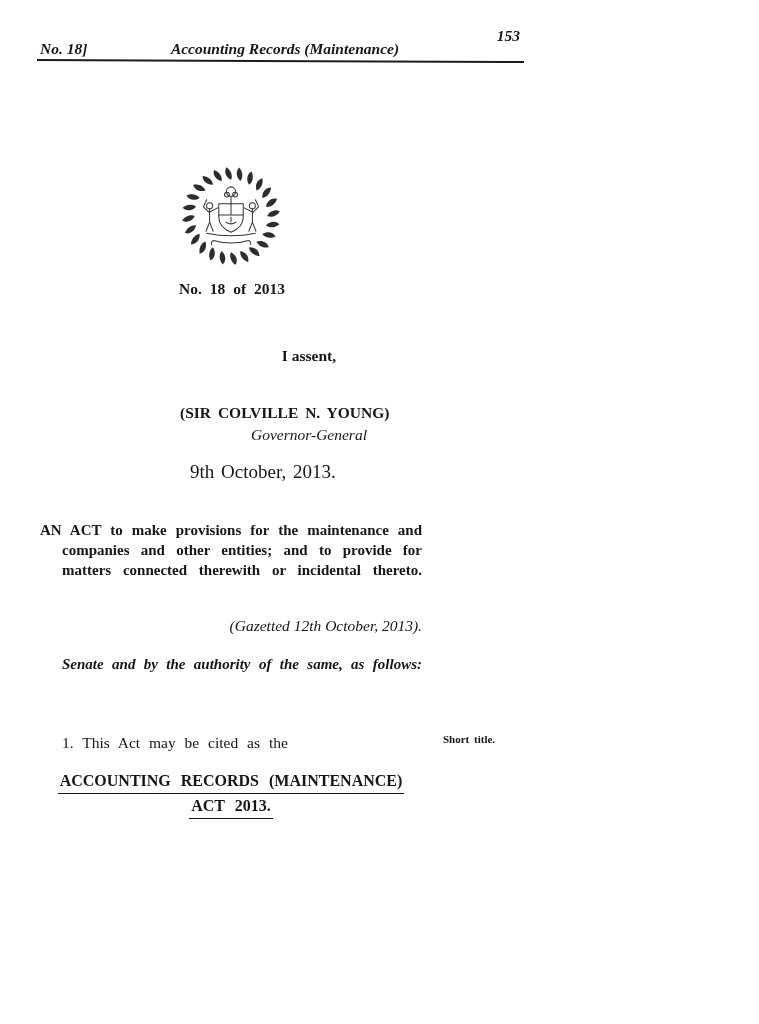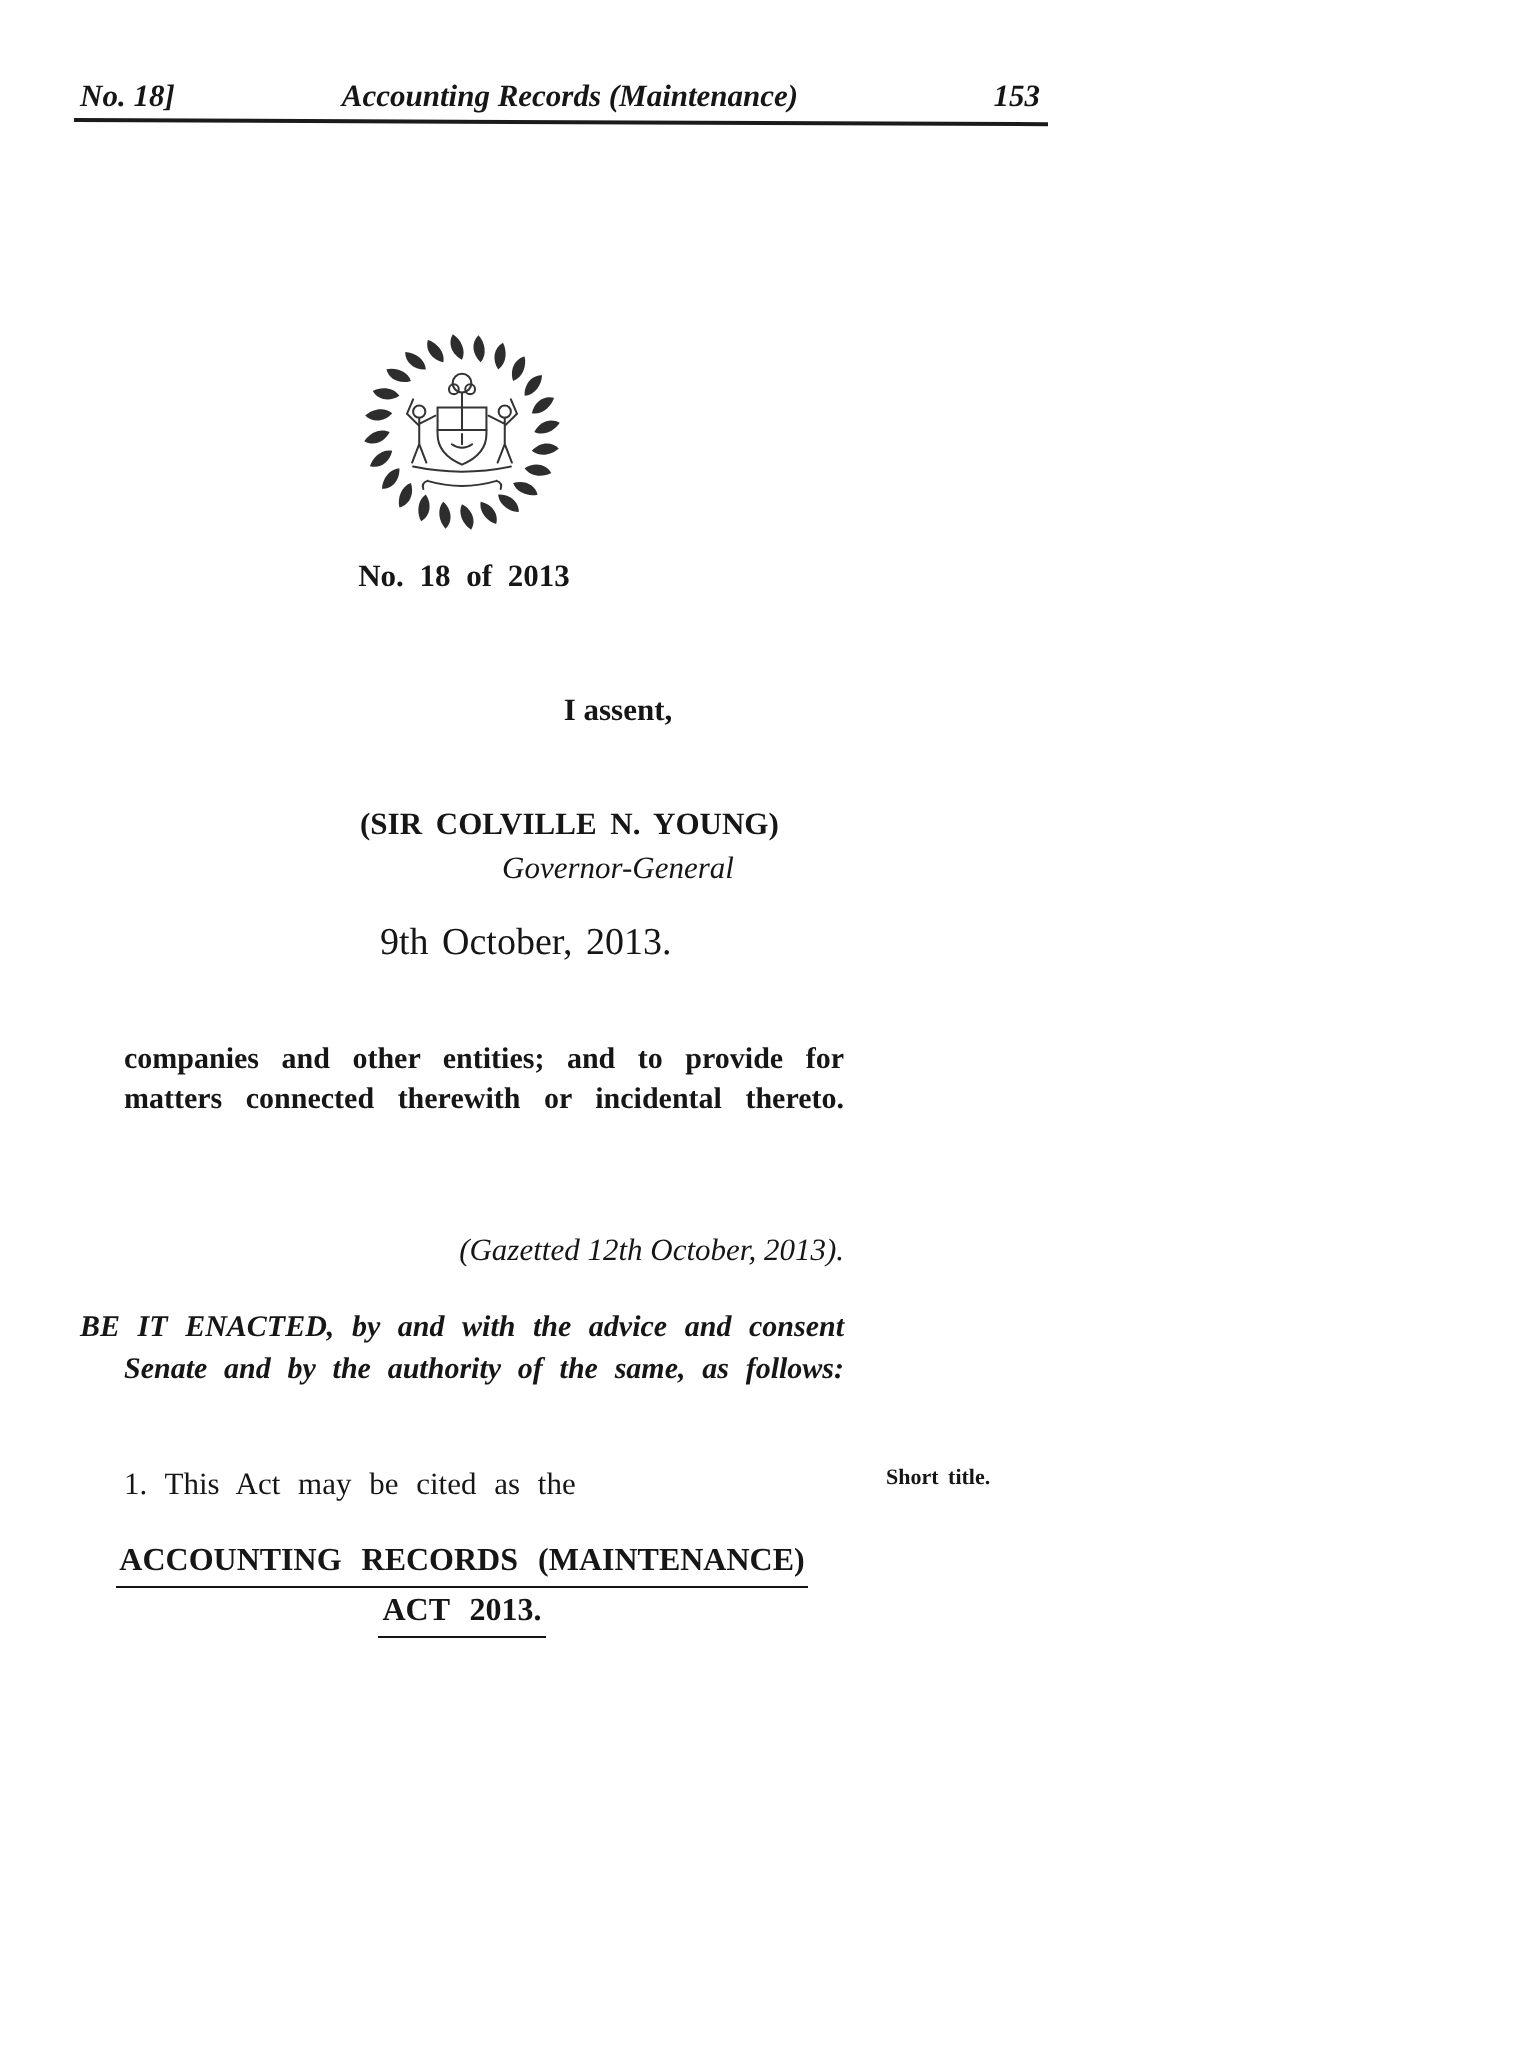--- a/index.html
+++ b/index.html
@@ -10,21 +10,21 @@
     color:#161616;
     position:relative;
     overflow:hidden;
   }
   .abs { position:absolute; }
 
   
   .rh { font-style:italic; font-weight:700; font-size:15.5px; white-space:nowrap; }
   .rh-left   { left:40px;  top:40px; }
   .rh-center { left:140px; top:40px; width:290px; text-align:center; }
-  .rh-right  { left:458px; top:40px; width:62px;  text-align:right; }
+  .rh-right  { left:458px; top:27px; width:62px;  text-align:right; }
   .head-rule {
     left:37px; top:59px; width:487px; height:2px;
     background:#1b1b1b;
     transform:rotate(0.25deg); transform-origin:left center;
   }
 
   
   .seal { left:175px; top:160px; width:112px; height:112px; }
   .seal svg { width:100%; height:100%; opacity:.92; }
 
@@ -144,28 +144,28 @@
   </div>
 
   <div class="abs act-no">No. 18 of 2013</div>
 
   <div class="abs assent-line">I assent,</div>
   <div class="abs signatory">(SIR COLVILLE N. YOUNG)</div>
   <div class="abs gg-role">Governor-General</div>
   <div class="abs assent-date">9th October, 2013.</div>
 
   <div class="abs long-title">
+    <div class="jline">AN ACT to make provisions for the maintenance and</div>
     <div class="jline ind">companies and other entities; and to provide for</div>
     <div class="jline ind">matters connected therewith or incidental thereto.</div>
   </div>
 
   <div class="abs gazette">(Gazetted 12th October, 2013).</div>
 
   <div class="abs enacting">
-    <div class="jline">BE IT ENACTED, by and with the advice and consent</div>
     <div class="jline ind">Senate and by the authority of the same, as follows:</div>
   </div>
 
   <div class="abs sec1">1.  This Act may be cited as the</div>
   <div class="abs margin-note">Short title.</div>
 
   <div class="abs short-title">
     <div><span class="u-span">ACCOUNTING RECORDS (MAINTENANCE)</span></div>
     <div><span class="u-span">ACT 2013.</span></div>
   </div>

